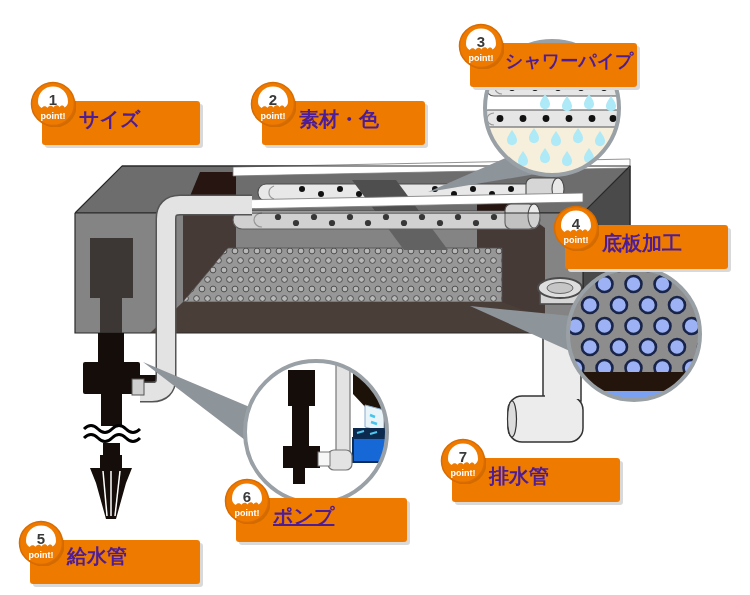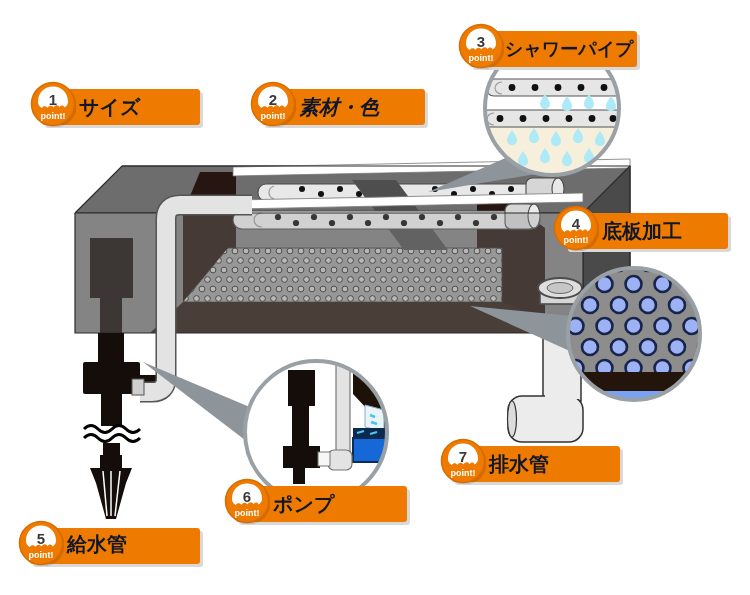--- a/index.html
+++ b/index.html
@@ -1,21 +1,21 @@
 <!DOCTYPE html>
 <html><head>
 <meta charset="utf-8">
 <style>
   html,body{margin:0;padding:0;background:#fff;}
   .stage{position:relative;width:750px;height:595px;background:#fff;overflow:hidden;
          font-family:"Liberation Sans","DejaVu Sans",sans-serif;}
   .art{position:absolute;left:0;top:0;}
   .callout{position:absolute;}
-  .plate{position:absolute;left:12px;top:8px;height:36px;line-height:36px;
-         background:#ef7a00;color:#0f172a;font-weight:bold;font-size:20px;
+  .plate{position:absolute;left:12px;top:20px;height:44px;line-height:36px;
+         background:#ef7a00;color:#4c1d95;font-weight:bold;font-size:20px;
          padding-left:37px;border-radius:3px;box-shadow:3px 3px 0 #d9d9d9;
          white-space:nowrap;box-sizing:border-box;}
   .plate.tight{font-size:18px;padding-left:35px;}
   .badge{position:absolute;left:0;top:0;width:46px;height:46px;}
   .badge-num{font:bold 15px "Liberation Sans","DejaVu Sans",sans-serif;fill:#3a3a3a;}
   .badge-pt{font:bold 9px "Liberation Sans","DejaVu Sans",sans-serif;fill:#ffffff;}
 </style>
 </head>
 <body>
 
@@ -256,21 +256,21 @@
   <svg class="badge" viewBox="0 0 46 46">
     <circle cx="25" cy="25" r="21.5" fill="rgba(0,0,0,0.12)"></circle>
     <circle cx="23" cy="23" r="21.5" fill="#ef7a00" stroke="#d86c00" stroke-width="1.5"></circle>
     <path d="M8,21 C8,11.5 14.5,5.5 23,5.5 C31.5,5.5 38,11.5 38,21 C38,23.5 36.5,25.5 34.5,26.5 C33.5,24 31,24 29.5,26.2 C28,23.5 25,23.8 23.5,26.5 C22,24 19,24.2 17.5,26.8 C16,24.5 13,24.6 11.8,27 C9.5,25.8 8,23.7 8,21 Z" fill="#fff"></path>
     <text class="badge-num" x="23" y="23.5" text-anchor="middle">1</text>
     <text class="badge-pt" x="23" y="38" text-anchor="middle">point!</text>
   </svg>
 </div>
 
 <div class="callout" style="left:250px;top:81px;">
-  <div class="plate" style="width:163px;font-style:italic;">
+  <div class="plate" style="width:163px;">
     <span>素材・色</span>
   </div>
   <svg class="badge" viewBox="0 0 46 46">
     <circle cx="25" cy="25" r="21.5" fill="rgba(0,0,0,0.12)"></circle>
     <circle cx="23" cy="23" r="21.5" fill="#ef7a00" stroke="#d86c00" stroke-width="1.5"></circle>
     <path d="M8,21 C8,11.5 14.5,5.5 23,5.5 C31.5,5.5 38,11.5 38,21 C38,23.5 36.5,25.5 34.5,26.5 C33.5,24 31,24 29.5,26.2 C28,23.5 25,23.8 23.5,26.5 C22,24 19,24.2 17.5,26.8 C16,24.5 13,24.6 11.8,27 C9.5,25.8 8,23.7 8,21 Z" fill="#fff"></path>
     <text class="badge-num" x="23" y="23.5" text-anchor="middle">2</text>
     <text class="badge-pt" x="23" y="38" text-anchor="middle">point!</text>
   </svg>
 </div>
@@ -308,21 +308,21 @@
   <svg class="badge" viewBox="0 0 46 46">
     <circle cx="25" cy="25" r="21.5" fill="rgba(0,0,0,0.12)"></circle>
     <circle cx="23" cy="23" r="21.5" fill="#ef7a00" stroke="#d86c00" stroke-width="1.5"></circle>
     <path d="M8,21 C8,11.5 14.5,5.5 23,5.5 C31.5,5.5 38,11.5 38,21 C38,23.5 36.5,25.5 34.5,26.5 C33.5,24 31,24 29.5,26.2 C28,23.5 25,23.8 23.5,26.5 C22,24 19,24.2 17.5,26.8 C16,24.5 13,24.6 11.8,27 C9.5,25.8 8,23.7 8,21 Z" fill="#fff"></path>
     <text class="badge-num" x="23" y="23.5" text-anchor="middle">5</text>
     <text class="badge-pt" x="23" y="38" text-anchor="middle">point!</text>
   </svg>
 </div>
 
 <div class="callout" style="left:224px;top:478px;">
-  <div class="plate" style="width:171px;">
+  <div class="plate" style="width:171px;text-decoration:underline;">
     <span>ポンプ</span>
   </div>
   <svg class="badge" viewBox="0 0 46 46">
     <circle cx="25" cy="25" r="21.5" fill="rgba(0,0,0,0.12)"></circle>
     <circle cx="23" cy="23" r="21.5" fill="#ef7a00" stroke="#d86c00" stroke-width="1.5"></circle>
     <path d="M8,21 C8,11.5 14.5,5.5 23,5.5 C31.5,5.5 38,11.5 38,21 C38,23.5 36.5,25.5 34.5,26.5 C33.5,24 31,24 29.5,26.2 C28,23.5 25,23.8 23.5,26.5 C22,24 19,24.2 17.5,26.8 C16,24.5 13,24.6 11.8,27 C9.5,25.8 8,23.7 8,21 Z" fill="#fff"></path>
     <text class="badge-num" x="23" y="23.5" text-anchor="middle">6</text>
     <text class="badge-pt" x="23" y="38" text-anchor="middle">point!</text>
   </svg>
 </div>

